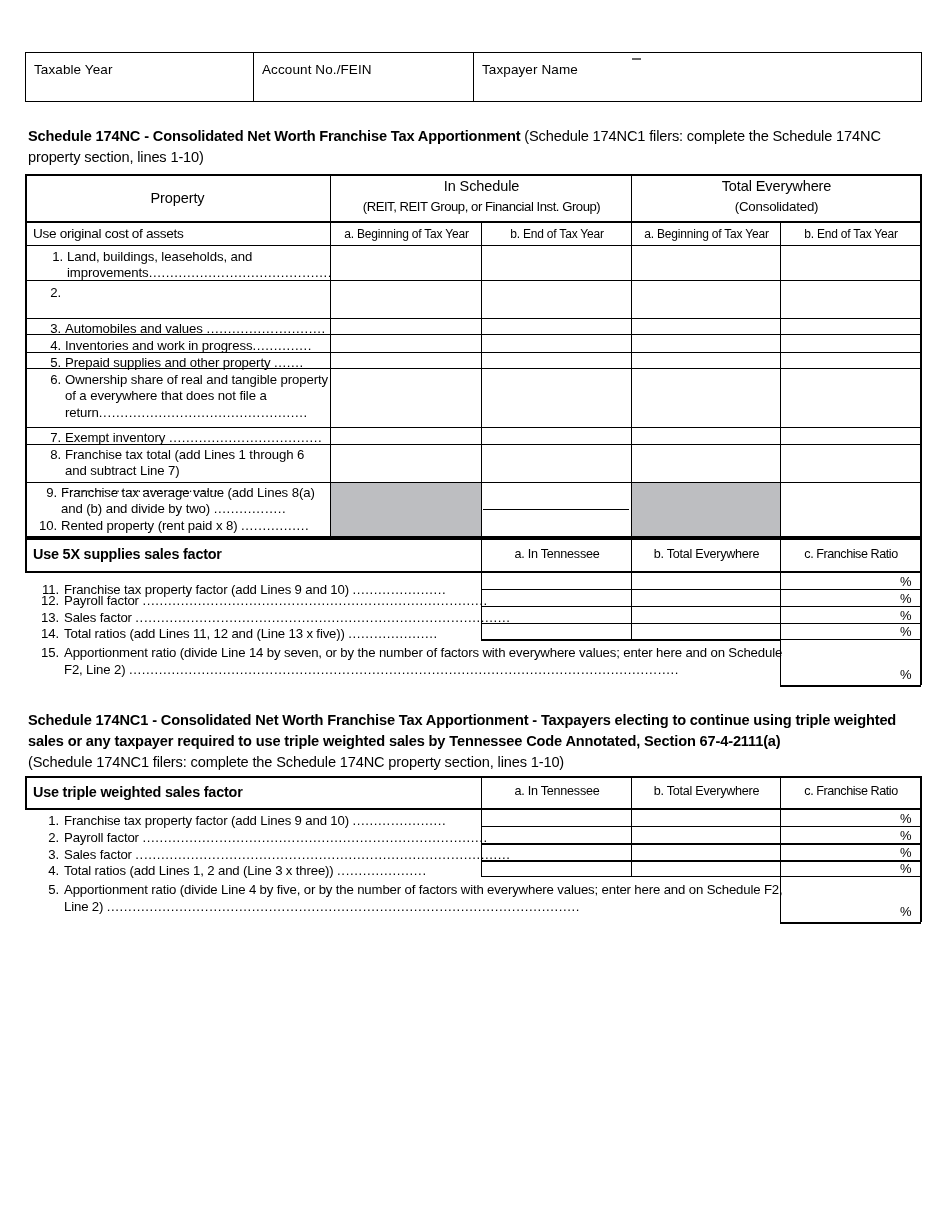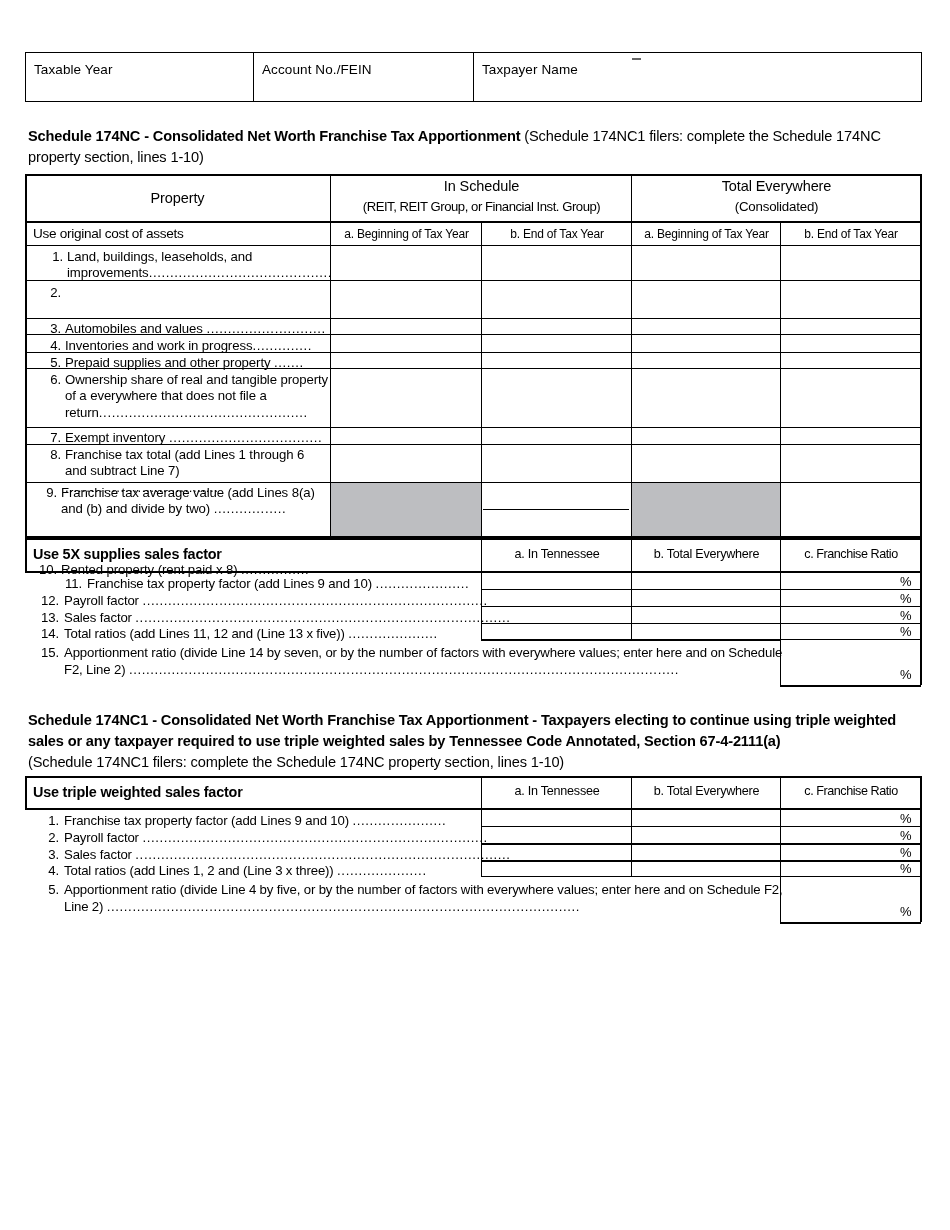--- a/index.html
+++ b/index.html
@@ -174,21 +174,21 @@
       <span class="body"><span>Exempt inventory</span> <span class="dots">....................................</span></span>
     </div>
     <div class="lineitem" style="left:10px;top:273px;width:294px;">
       <span class="num">8.</span>
       <span class="body"><span>Franchise tax total (add Lines 1 through 6 and subtract Line 7)</span> <span class="dots">....................................</span></span>
     </div>
     <div class="lineitem" style="left:6px;top:311px;width:298px;">
       <span class="num">9.</span>
       <span class="body"><span>Franchise tax average value (add Lines 8(a) and (b) and divide by two)</span> <span class="dots">.................</span></span>
     </div>
-    <div class="lineitem" style="left:6px;top:344px;width:298px;margin-top:44px;">
+    <div class="lineitem" style="left:6px;top:344px;width:298px;">
       <span class="num">10.</span>
       <span class="body"><span>Rented property (rent paid x 8)</span> <span class="dots">................</span></span>
     </div>
 
     <div style="position:absolute;left:307px;top:72px;width:148px;height:33px;"></div>
     <div style="position:absolute;left:458px;top:72px;width:147px;height:33px;"></div>
     <div style="position:absolute;left:608px;top:72px;width:146px;height:33px;"></div>
     <div style="position:absolute;left:757px;top:72px;width:137px;height:33px;"></div>
   </div>
 
@@ -212,21 +212,21 @@
     <div class="gline gv" style="left:755px;top:35px;width:1.2px;height:112px;"></div>
     <div class="gline gv" style="left:895px;top:35px;width:1.6px;height:112px;"></div>
 
     <div class="gline gh" style="left:456px;top:51px;width:440px;height:1.1px;"></div>
     <div class="gline gh" style="left:456px;top:68px;width:440px;height:1.1px;"></div>
     <div class="gline gh" style="left:456px;top:85px;width:440px;height:1.1px;"></div>
     <div class="gline gh" style="left:456px;top:101px;width:299px;height:2.2px;"></div>
     <div class="gline gh" style="left:755px;top:101px;width:141px;height:1.1px;"></div>
     <div class="gline gh" style="left:755px;top:147px;width:141px;height:1.6px;"></div>
 
-    <div class="frow" style="left:10px;top:38px;margin-left:23px;">
+    <div class="frow" style="left:10px;top:44px;">
       <span class="num">11.</span>
       <span class="body"><span>Franchise tax property factor (add Lines 9 and 10)</span> <span class="dots">......................</span></span>
     </div>
     <div class="frow" style="left:10px;top:55px;">
       <span class="num">12.</span>
       <span class="body"><span>Payroll factor</span> <span class="dots">.................................................................................</span></span>
     </div>
     <div class="frow" style="left:10px;top:72px;">
       <span class="num">13.</span>
       <span class="body"><span>Sales factor</span> <span class="dots">........................................................................................</span></span>

